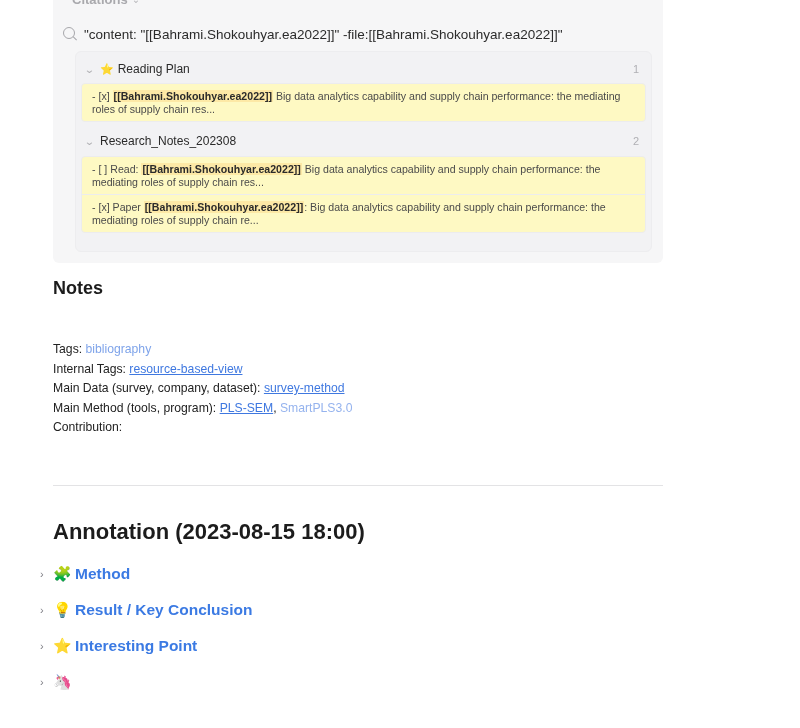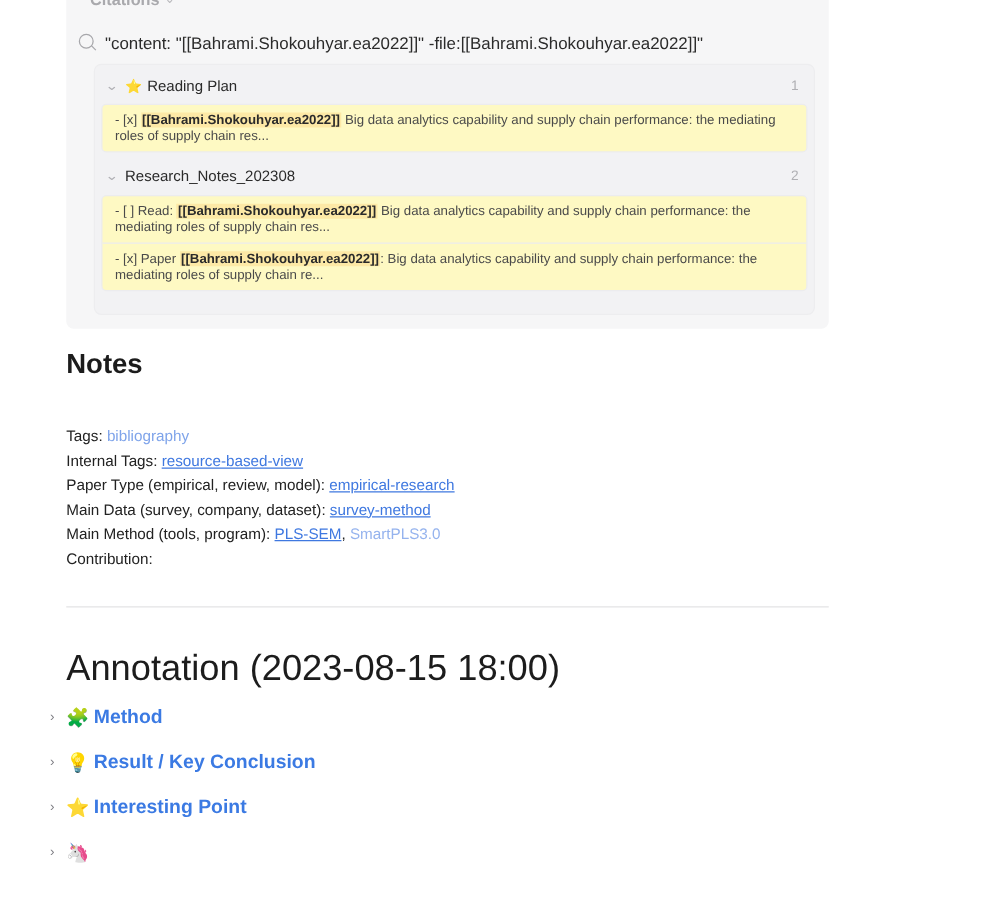--- a/index.html
+++ b/index.html
@@ -46,29 +46,29 @@
     position: absolute; left: 5px; width: 565px; background: #fef9c3;
     border: 1px solid #ececee; border-radius: 4px;
   }
   .match {
     padding: 6px 10px 5px 10px; font-size: 10.6px; line-height: 13px; color: #4a4a4a;
   }
   .match + .match { border-top: 1px solid #ececee; }
   .hl { background: #fde9a6; color: #2a2a2a; font-weight: bold; padding: 0 1px; }
 
   
-  .notes-title { position: absolute; left: 53px; top: 278px; font-size: 22px; font-weight: bold; color: #1c1c1c; }
+  .notes-title { position: absolute; left: 53px; top: 278px; font-size: 18px; font-weight: bold; color: #1c1c1c; }
   .props { position: absolute; left: 53px; top: 340px; font-size: 12.2px; line-height: 19.6px; color: #222222; }
   .props .link-tag { color: #7fa4ea; }
   .props .link-int { color: #3f78e0; text-decoration: underline; }
   .props .link-unres { color: #95b3ee; }
   .hr { position: absolute; left: 53px; top: 485px; width: 610px; height: 1px; background: #e3e3e5; }
 
   
-  .anno-title { position: absolute; left: 53px; top: 519px; font-size: 29px; font-weight: normal; color: #1c1c1c; }
+  .anno-title { position: absolute; left: 53px; top: 519px; font-size: 22px; font-weight: bold; color: #1c1c1c; }
   .callout {
     position: absolute; left: 40px; height: 22px; display: flex; align-items: center;
     font-size: 15.5px; font-weight: bold; color: #3b7ae3;
   }
   .callout .c-chev { color: #7e7e84; font-size: 11px; width: 13px; font-weight: normal; }
   .callout .c-icon { font-size: 15px; margin-right: 4px; width: 18px; text-align: center; }
 </style>
 </head>
 <body>
 
@@ -116,23 +116,20 @@
 <h2 class="notes-title">Notes</h2>
 
 <div class="props">
   <div>
     <span>Tags: </span><span class="link-tag">bibliography</span>
   </div>
   <div>
     <span>Internal Tags: </span><span class="link-int">resource-based-view</span>
   </div>
   <div>
-    <span>Paper Type (empirical, review, model): </span><span class="link-int">empirical-research</span>
-  </div>
-  <div>
     <span>Main Data (survey, company, dataset): </span><span class="link-int">survey-method</span>
   </div>
   <div>
     <span>Main Method (tools, program): </span><span class="link-int">PLS-SEM</span><span>, </span><span class="link-unres">SmartPLS3.0</span>
   </div>
   <div>
     <span>Contribution:</span>
   </div>
 </div>
 

